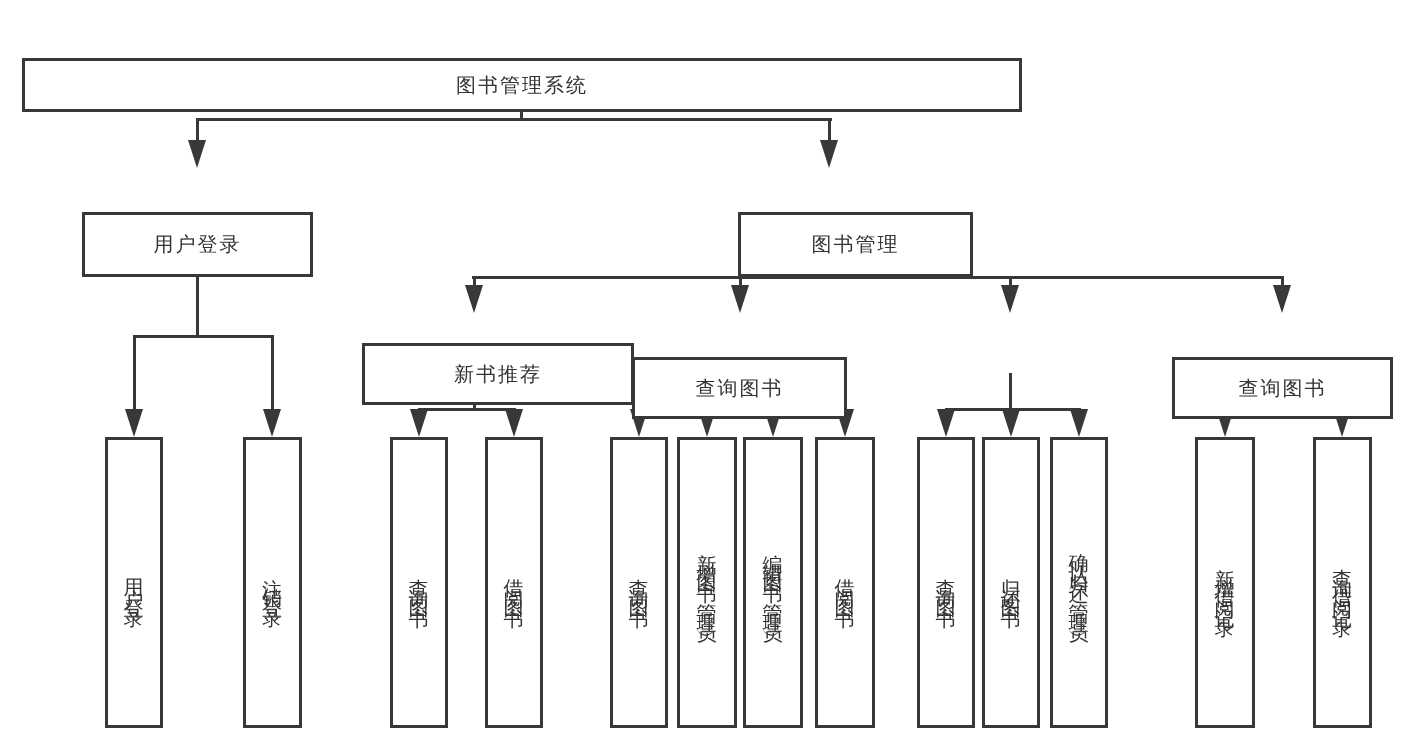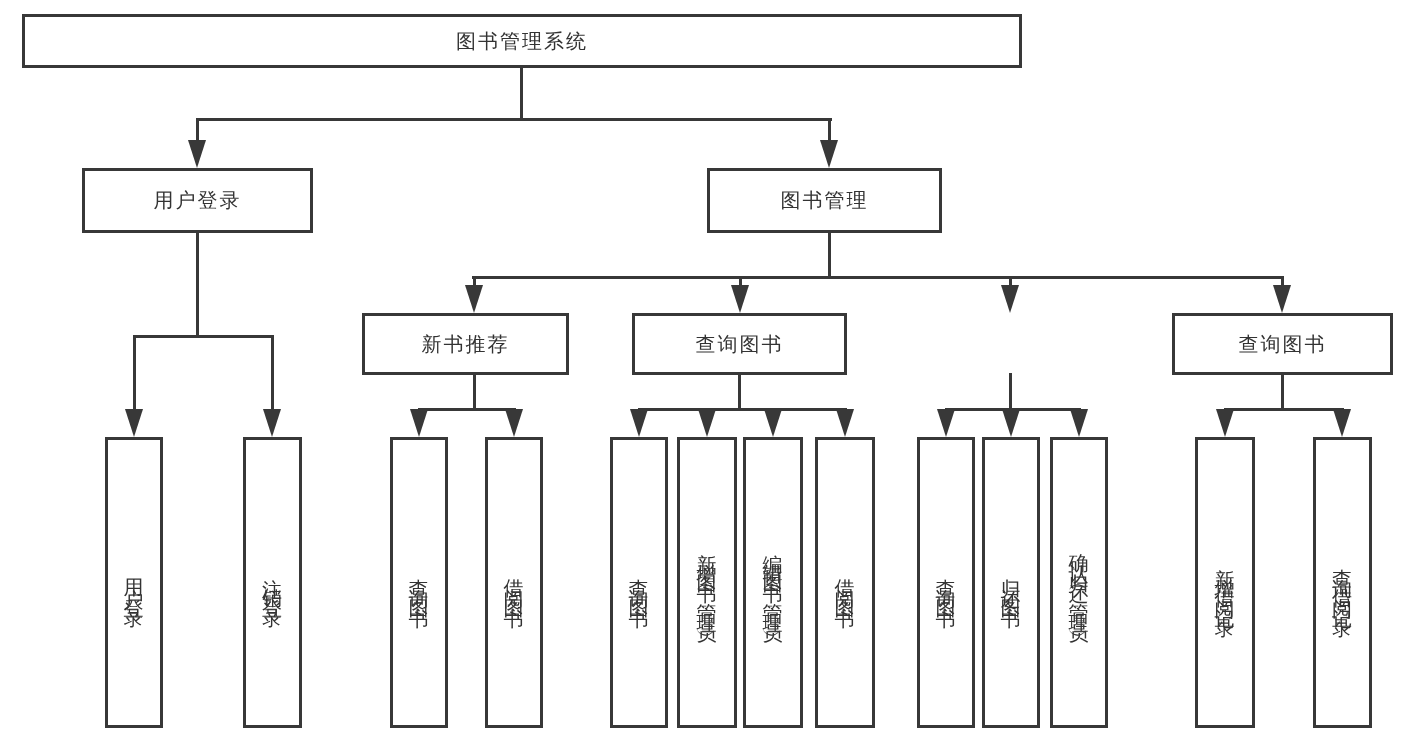--- a/index.html
+++ b/index.html
@@ -19,20 +19,21 @@
     color: #333333;
     display: flex;
     align-items: center;
     justify-content: center;
     z-index: 2;
   }
   .box.h {
     font-size: 20px;
     letter-spacing: 2px;
     white-space: nowrap;
+    margin-top: 44px;
   }
   .box.v {
     writing-mode: vertical-rl;
     text-orientation: mixed;
     font-size: 20px;
     letter-spacing: 10px;
     line-height: 1;
   }
   .vl { position: absolute; width: 3px; background: #383838; z-index: 1; }
   .hl { position: absolute; height: 3px; background: #383838; z-index: 1; }
@@ -67,21 +68,21 @@
   <div class="vl" style="left:520px;top:66px;height:52px"></div>
   <div class="hl" style="left:196px;top:118px;width:636px"></div>
   <div class="vl" style="left:196px;top:118px;height:25px"></div>
   <div class="ah" style="left:188px;top:140px"></div>
   <div class="vl" style="left:828px;top:118px;height:25px"></div>
   <div class="ah" style="left:820px;top:140px"></div>
 
   <div class="box h" style="left:82px;top:168px;width:231px;height:65px">
     <span>用户登录</span>
   </div>
-  <div class="box h" style="left:707px;top:168px;width:235px;height:65px">
+  <div class="box h" style="left:738px;top:168px;width:235px;height:65px">
     <span>图书管理</span>
   </div>
 
   <div class="vl" style="left:196px;top:230px;height:105px"></div>
   <div class="hl" style="left:133px;top:335px;width:141px"></div>
   <div class="vl" style="left:133px;top:335px;height:74px"></div>
   <div class="ah" style="left:125px;top:409px"></div>
   <div class="vl" style="left:271px;top:335px;height:74px"></div>
   <div class="ah" style="left:263px;top:409px"></div>
 
@@ -89,21 +90,21 @@
   <div class="hl" style="left:472px;top:276px;width:812px"></div>
   <div class="vl" style="left:473px;top:276px;height:12px"></div>
   <div class="ah" style="left:465px;top:285px"></div>
   <div class="vl" style="left:739px;top:276px;height:12px"></div>
   <div class="ah" style="left:731px;top:285px"></div>
   <div class="vl" style="left:1009px;top:276px;height:12px"></div>
   <div class="ah" style="left:1001px;top:285px"></div>
   <div class="vl" style="left:1281px;top:276px;height:12px"></div>
   <div class="ah" style="left:1273px;top:285px"></div>
 
-  <div class="box h" style="left:362px;top:313px;width:207px;height:62px">
+  <div class="box h" style="left:362px;top:299px;width:272px;height:62px">
     <span>新书推荐</span>
   </div>
   <div class="box h" style="left:632px;top:313px;width:215px;height:62px">
     <span>查询图书</span>
   </div>
   <div class="box h" style="left:1172px;top:313px;width:221px;height:62px">
     <span>查询图书</span>
   </div>
 
   <div class="vl" style="left:473px;top:373px;height:35px"></div>

